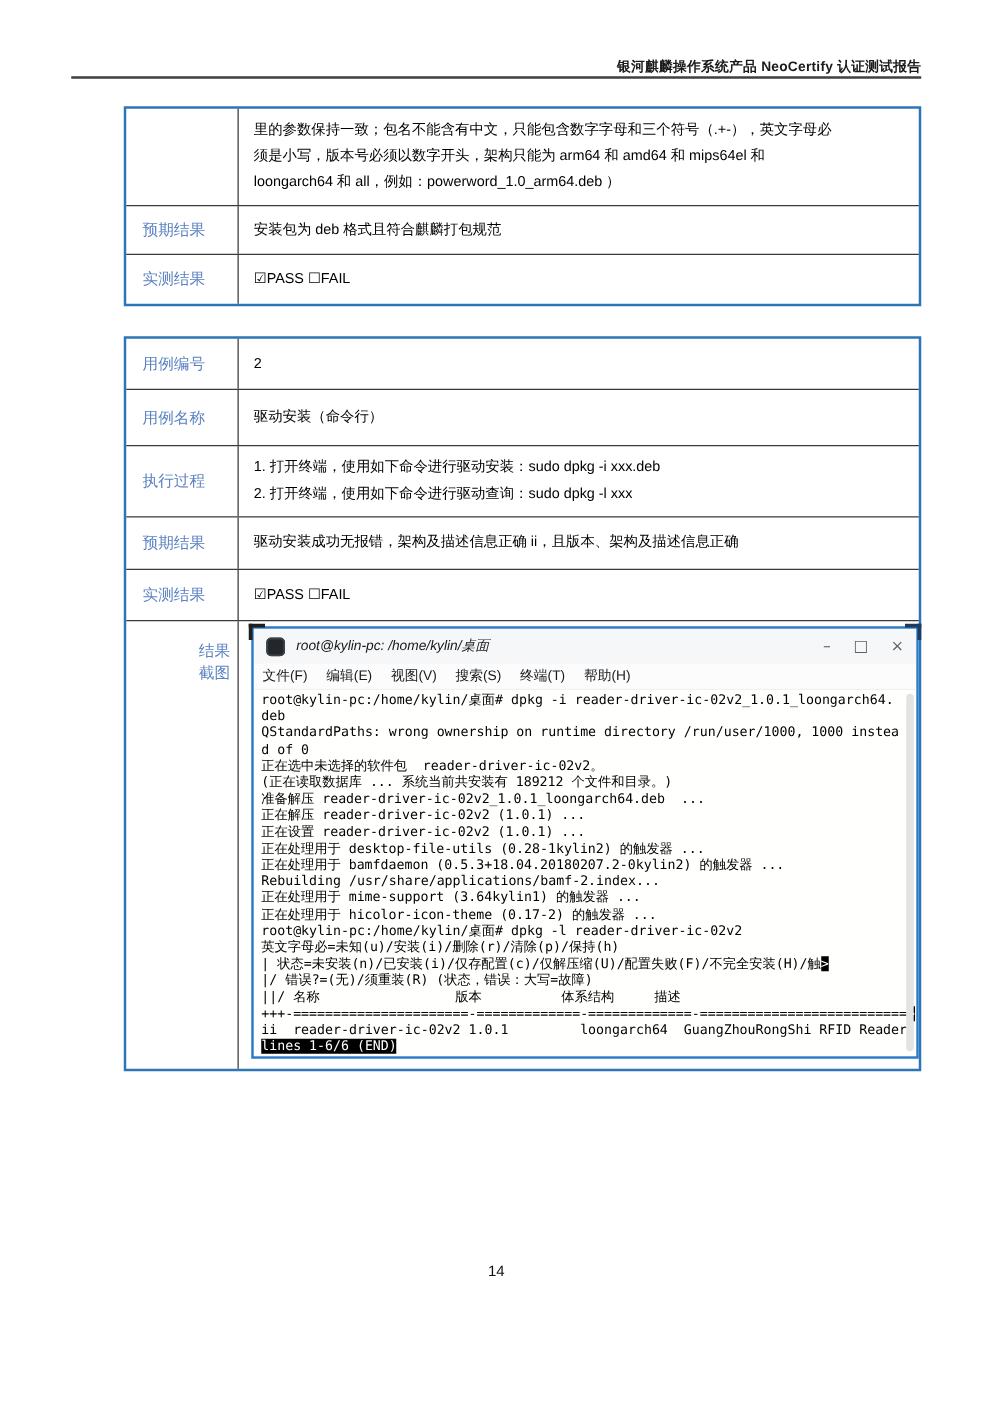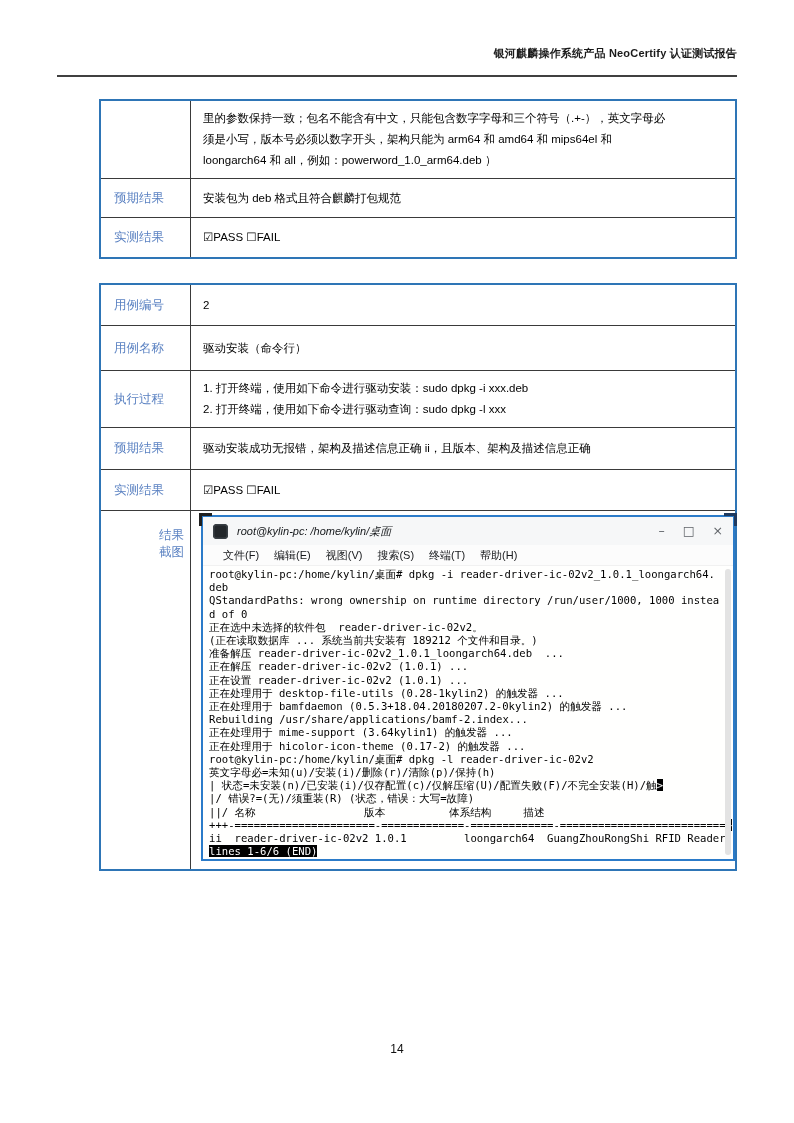--- a/index.html
+++ b/index.html
@@ -4,21 +4,21 @@
 <style>
   * { margin:0; padding:0; box-sizing:border-box; }
   html,body { background:#fff; }
   .page {
     position:relative; width:794px; height:1123px; margin:0 auto;
     background:#ffffff; font-family:"Liberation Sans", sans-serif; color:#000;
     overflow:hidden;
   }
   
   .doc-header { margin:46px 57px 0 57px; text-align:right;
-    border-bottom:2px solid #404040; padding-bottom:14px; }
+    border-bottom:2px solid #404040; padding-bottom:0; }
   .doc-header .htitle { font-size:11px; font-weight:700; color:#1a1a1a; letter-spacing:.2px; }
 
   
   .case-table { margin-left:99px; width:638px; border:2px solid #2E75B6; background:#fff; }
   .t1 { margin-top:22px; }
   .t2 { margin-top:24px; }
   .trow { display:grid; grid-template-columns:90px 1fr; border-top:1px solid #3a3a3a; }
   .trow:first-child { border-top:none; }
   .tlabel { display:flex; align-items:center; padding-left:13px;
     color:#5b82c2; font-size:12.5px; border-right:1px solid #3a3a3a; }
@@ -38,33 +38,33 @@
   .crop-tr { right:-2px; top:-2px; border-top:3px solid #1f3a5f; border-right:3px solid #1f3a5f; }
   .titlebar { height:28px; display:flex; align-items:center; padding:0 10px;
     background:#f6f7f8; }
   .term-icon { width:15px; height:15px; border-radius:4px; background:#23272b;
     box-shadow:inset 0 0 0 1.5px #3a4046; flex:none; }
   .term-title { margin-left:9px; font-size:11px; color:#15181b;font-style:italic; }
   .tb-spacer { flex:1; }
   .winbtn { color:#5f6368; font-size:12.5px; margin-left:18px; line-height:1;
     font-family:"DejaVu Sans", sans-serif; cursor:default; }
   .menubar { height:21px; display:flex; align-items:center; gap:15px;
-    padding-left:20px; background:#fcfcfc; font-size:11px; color:#17191c;
+    padding-left:7px; background:#fcfcfc; font-size:11px; color:#17191c;
     border-bottom:1px solid #f1f1f1; }
   .menu-item { cursor:default; }
   .term-body { position:relative; height:293px; background:#fffffe;
     font-family:"DejaVu Sans Mono", monospace; font-size:10.6px; line-height:13.2px;
     color:#000; padding:2px 12px 0 6px; overflow:hidden; }
   .tline { white-space:pre; }
   .inv { background:#000; color:#fff; }
   .term-scrollbar { position:absolute; right:2px; top:52px; bottom:4px; width:6px;
     background:#e3e3e3; border-radius:3px; z-index:4; }
 
   
-  .page-footer { position:absolute; top:1042px; left:0; width:100%;
+  .page-footer { position:absolute; top:1010px; left:0; width:100%;
     text-align:center; font-size:12px; color:#111; }
 </style>
 </head>
 <body>
 
 <div class="page">
 
   <div class="doc-header">
     <div class="htitle">银河麒麟操作系统产品 NeoCertify 认证测试报告</div>
   </div>

